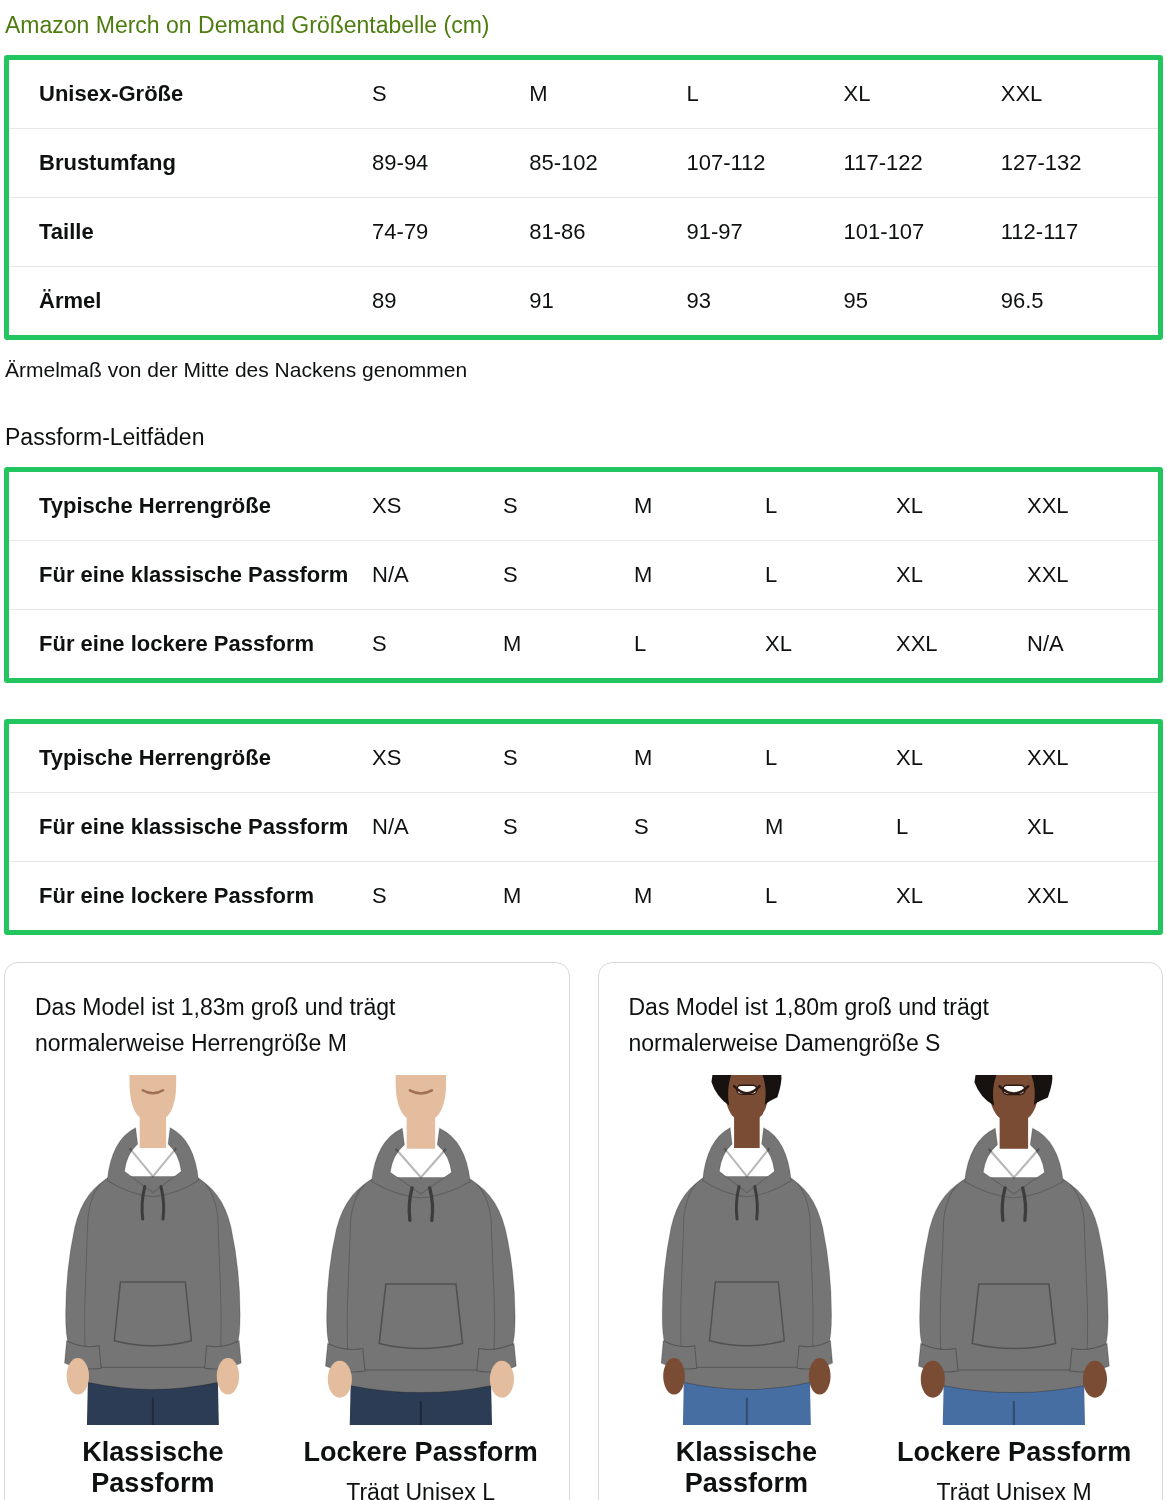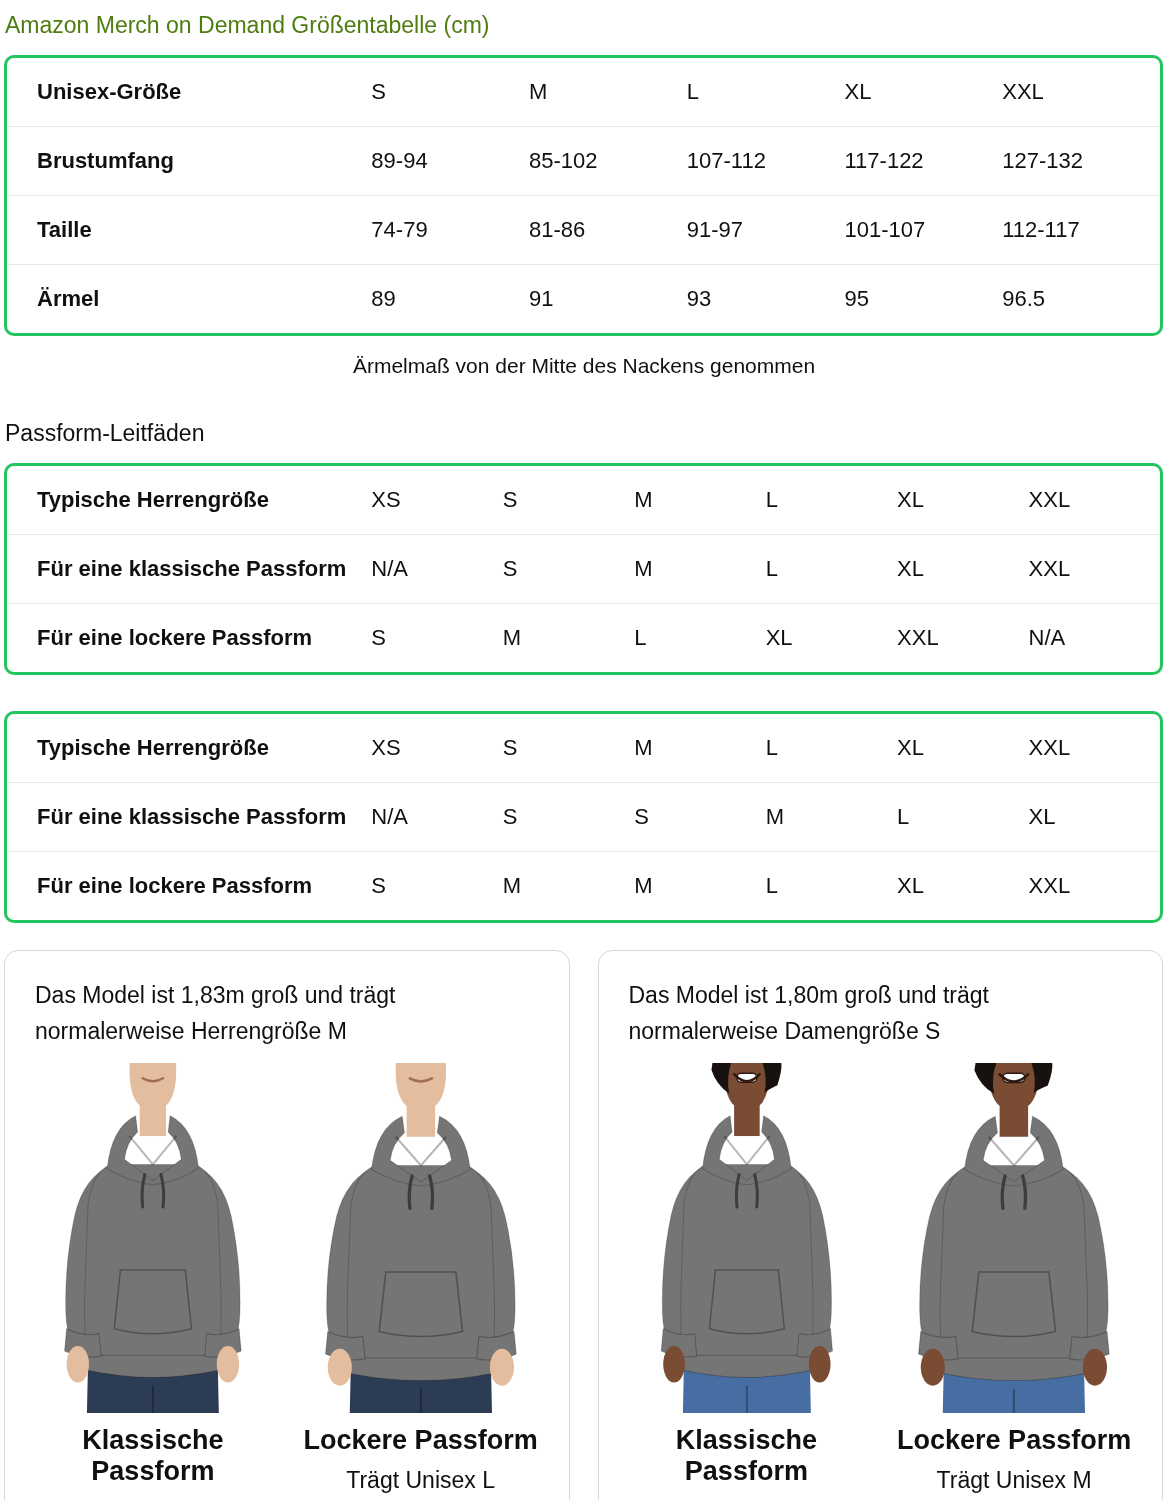--- a/index.html
+++ b/index.html
@@ -5,25 +5,25 @@
   html,body{margin:0;padding:0;}
   body{
     width:1167px;height:1500px;overflow:hidden;
     background:#ffffff;color:#0f1111;
     font-family:"Liberation Sans", sans-serif;
     -webkit-font-smoothing:antialiased;
   }
   .page{padding:4px;}
   h1.title{font-size:23px;font-weight:400;margin:8px 0 16px 1px;color:#4d7c0f;}
   h2.sub{font-size:23px;font-weight:400;margin:42px 0 16px 1px;color:#0f1111;}
-  .note{font-size:21px;margin:18px 0 0 1px;text-align:center;}
+  .note{font-size:21px;margin:18px 0 0 1px;}
 
   table.tbl{
     width:100%;border-collapse:separate;border-spacing:0;
-    border:3px solid #22c55e;border-radius:10px;
+    border:5px solid #22c55e;border-radius:3px;
     font-size:22px;table-layout:fixed;
   }
   .tbl td{height:68px;vertical-align:middle;padding:0;overflow:hidden;white-space:nowrap;}
   .tbl tr.rdiv td{border-top:1px solid #e7e7e7;}
   .tbl td.lbl{font-weight:700;padding-left:30px;}
   col.c-label{width:31.6%;}
   .mt36{margin-top:36px;}
 
   .cards{display:flex;gap:28px;margin-top:27px;}
   .card{

